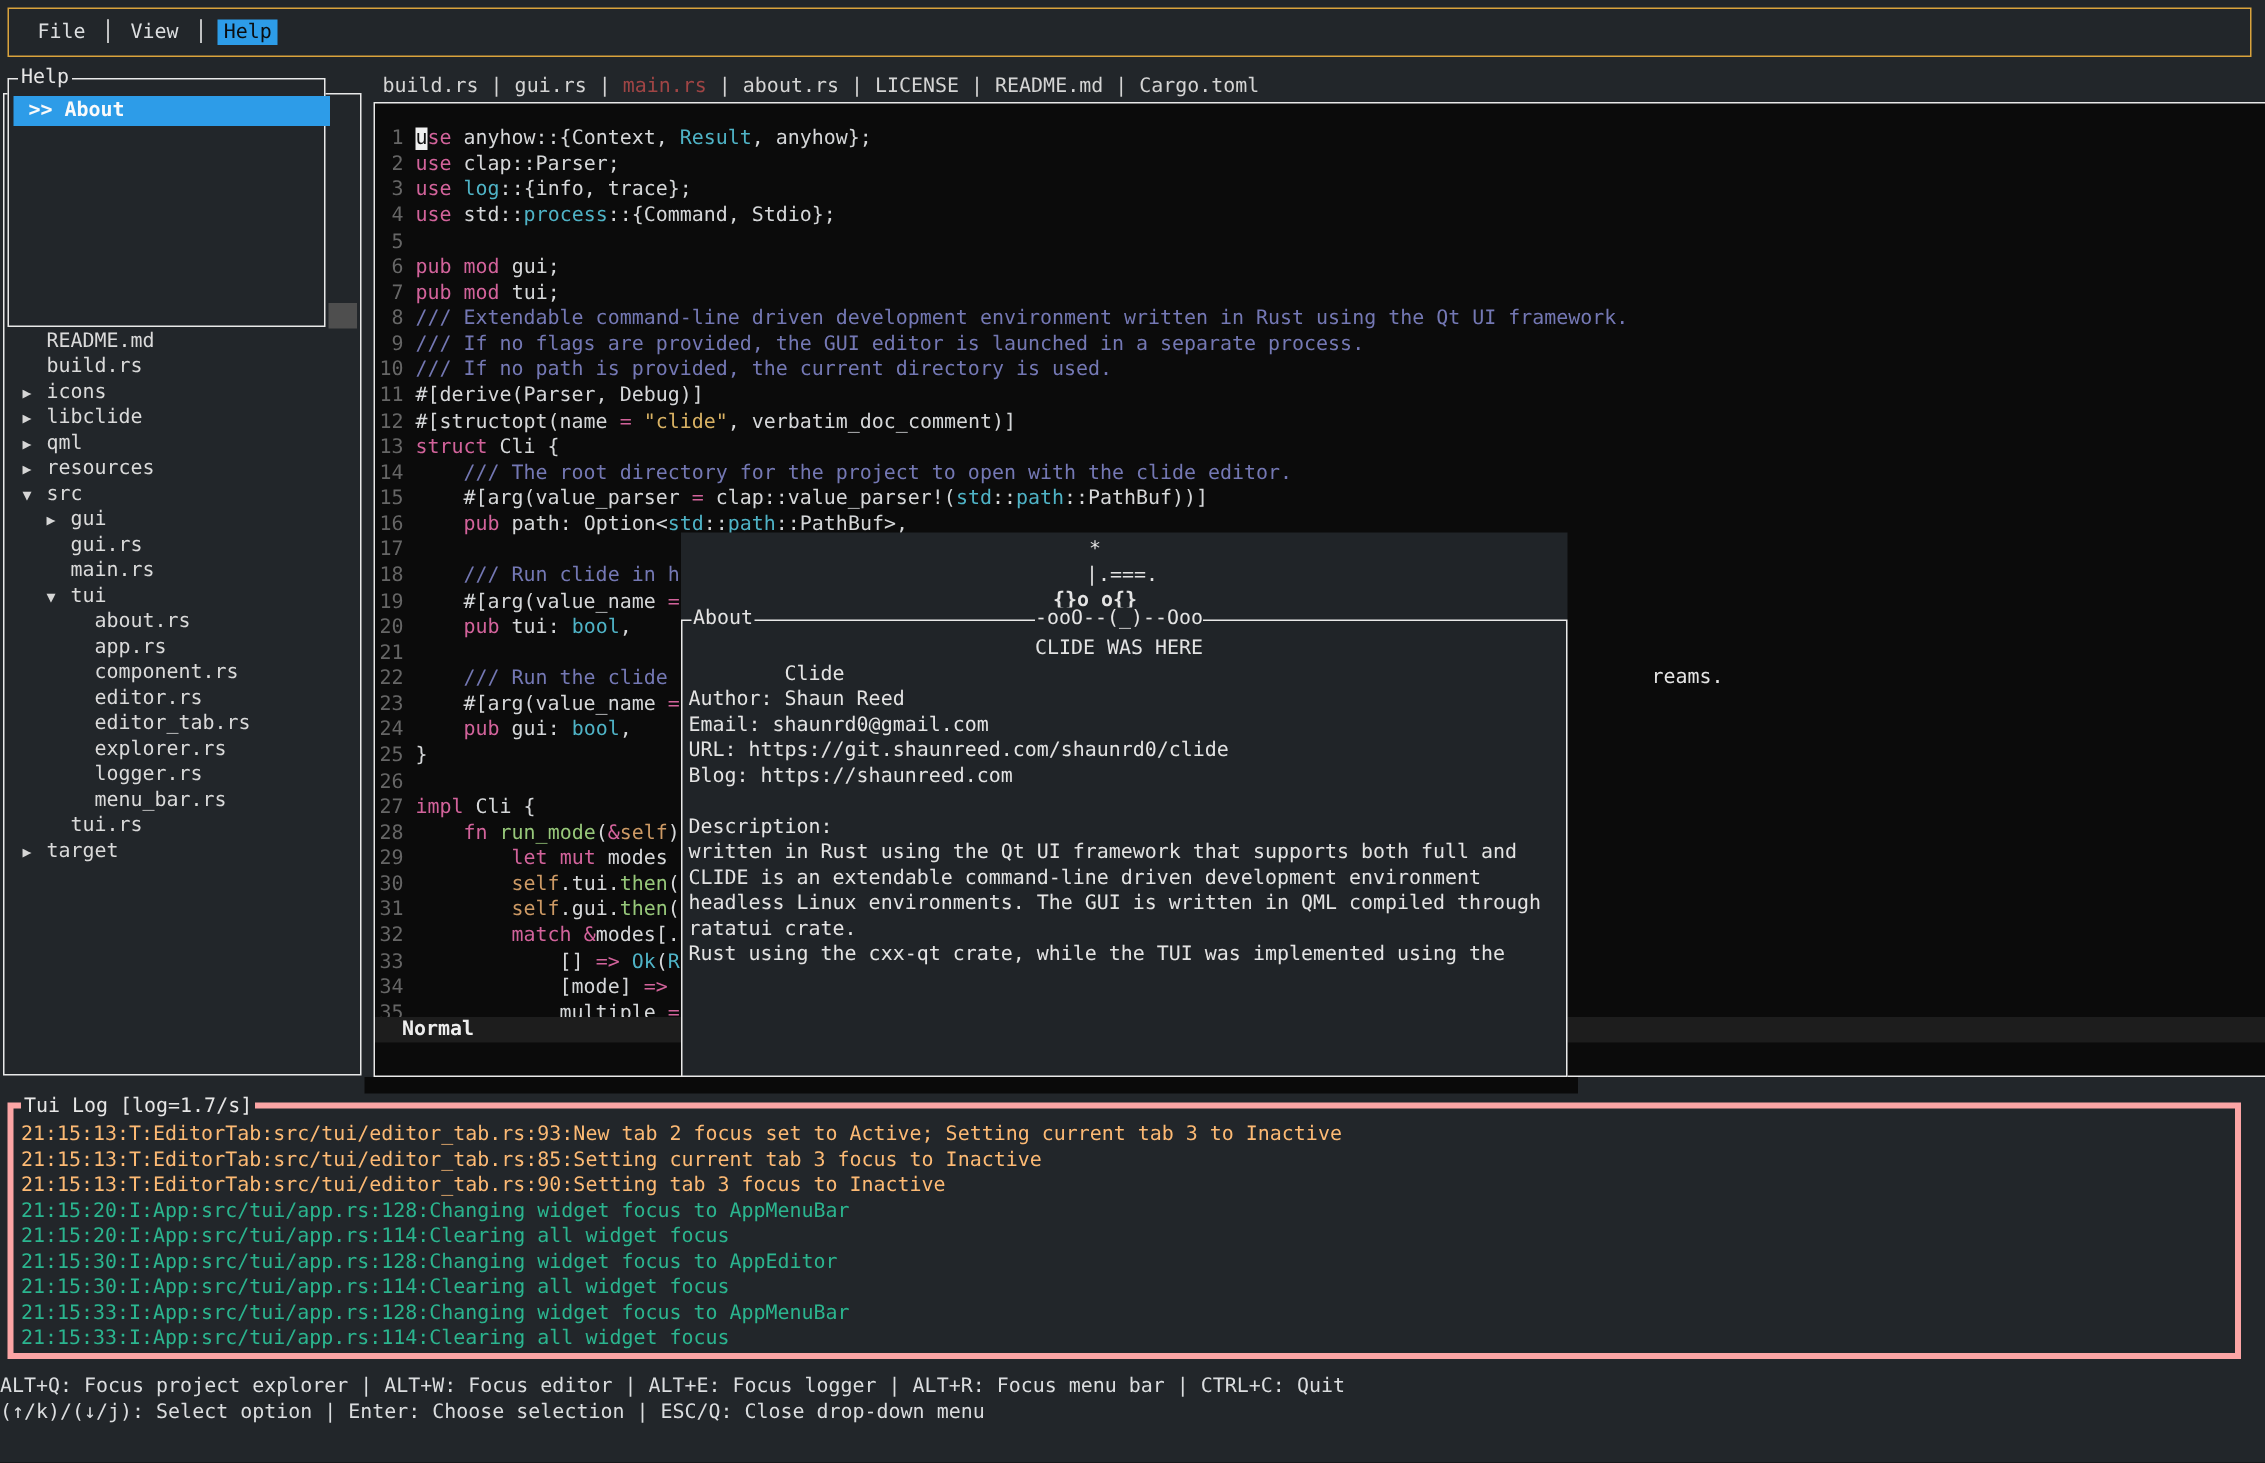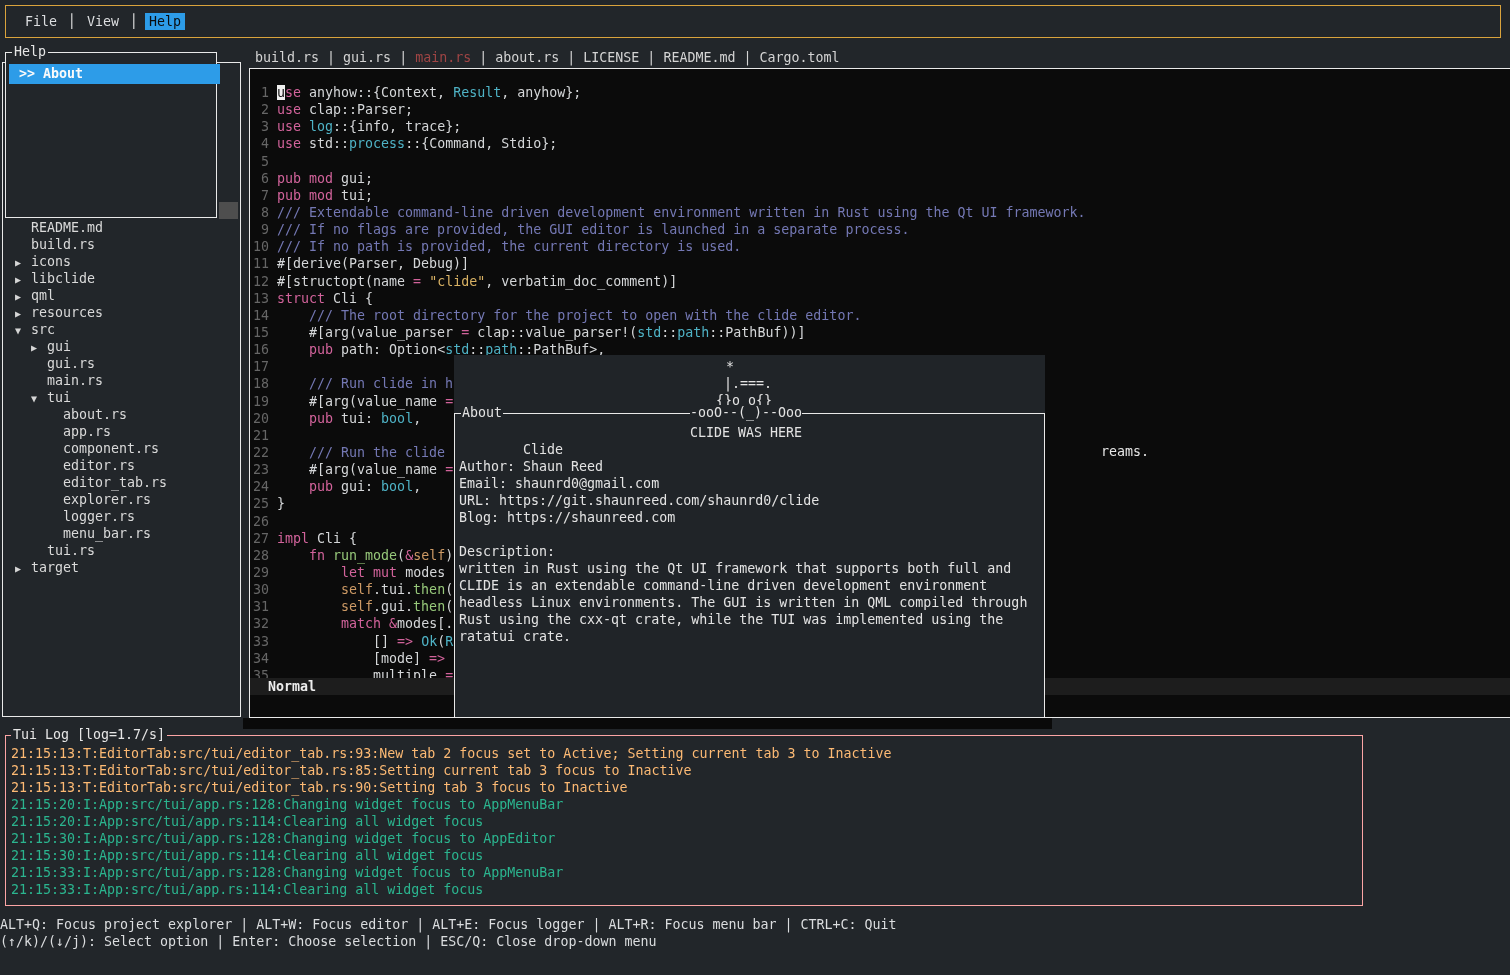--- a/index.html
+++ b/index.html
@@ -50,22 +50,22 @@
   #popup-shadow{position:absolute;left:243px;top:718px;width:809px;height:11px;background:#0a0a0a;z-index:25;}
   #about-popup{position:absolute;left:454px;top:355px;width:591px;height:363px;background:#202428;z-index:30;}
   .art-line{position:absolute;color:#e3e3e3;white-space:pre;line-height:17px;}
   #about-box{position:absolute;left:0;top:58px;right:0;bottom:0;border:1px solid #e9e9e9;box-sizing:border-box;}
   #about-title{position:absolute;left:6px;top:-9px;background:#202428;padding:0 1px;color:#e3e3e3;}
   #about-border-art{position:absolute;left:235px;top:-9px;background:#202428;color:#e3e3e3;white-space:pre;}
   #about-content{position:absolute;left:4px;top:10px;right:2px;color:#e3e3e3;}
   .about-line{height:17px;line-height:17px;white-space:pre;position:relative;}
   #about-tagline{position:absolute;left:231px;top:0;white-space:pre;}
   
-  #log-panel{position:absolute;left:5px;top:735px;width:1358px;height:171px;
-    border:1px solid #fca5a5;box-sizing:border-box;}
+  #log-panel{position:absolute;left:5px;top:735px;width:1489px;height:171px;
+    border:4px solid #fca5a5;box-sizing:border-box;}
   #log-title{position:absolute;left:5px;top:-9px;background:#22262a;padding:0 2px;color:#e6e6e6;white-space:pre;}
   #log-entries{position:absolute;left:5px;top:9px;right:4px;}
   .log-line{height:17px;line-height:17px;white-space:pre;overflow:hidden;}
   .log-trace{color:#fdba74;} .log-info{color:#2bb58f;}
   
   .footer-line{position:absolute;left:0;width:100%;text-align:left;color:#dbdddf;white-space:pre;}
   #footer-line1{top:917px;} #footer-line2{top:934px;}
 </style>
 </head>
 <body>
@@ -155,21 +155,21 @@
     </div>
   <div id="status-bar">Normal</div>
 </div>
 
 <div id="popup-shadow"></div>
 
 <div id="about-popup">
   <div id="ascii-art">
       <div class="art-line" style="left: 272px; top: 3px;">*</div>
       <div class="art-line" style="left: 270px; top: 20px;">|.===.</div>
-      <div class="art-line" style="left: 262px; top: 37px;">{}o o{}</div>
+      <div class="art-line" style="left: 248px; top: 37px; font-weight: bold;">{}o o{}</div>
     </div>
   <div id="about-box">
     <span id="about-title">About</span>
     <span id="about-border-art">-ooO--(_)--Ooo</span>
     <div id="about-content">
       <div class="about-line">
         <span>Clide</span>
         <span id="about-tagline">CLIDE WAS HERE</span>
       </div>
       <div class="about-line"></div>
@@ -178,22 +178,22 @@
           <div class="about-line">Email: shaunrd0@gmail.com</div>
           <div class="about-line">URL: https://git.shaunreed.com/shaunrd0/clide</div>
           <div class="about-line">Blog: https://shaunreed.com</div>
         </div>
       <div class="about-line"></div>
       <div class="about-line">Description:</div>
       <div id="about-description">
           <div class="about-line">written in Rust using the Qt UI framework that supports both full and</div>
           <div class="about-line">CLIDE is an extendable command-line driven development environment</div>
           <div class="about-line">headless Linux environments. The GUI is written in QML compiled through</div>
+          <div class="about-line">ratatui crate.</div>
           <div class="about-line">Rust using the cxx-qt crate, while the TUI was implemented using the</div>
-          <div class="about-line">ratatui crate.</div>
         </div>
     </div>
   </div>
 </div>
 
 <div id="log-panel">
   <span id="log-title">Tui Log [log=1.7/s]</span>
   <div id="log-entries">
       <div class="log-line log-trace">21:15:13:T:EditorTab:src/tui/editor_tab.rs:93:New tab 2 focus set to Active; Setting current tab 3 to Inactive</div>
       <div class="log-line log-trace">21:15:13:T:EditorTab:src/tui/editor_tab.rs:85:Setting current tab 3 focus to Inactive</div>

